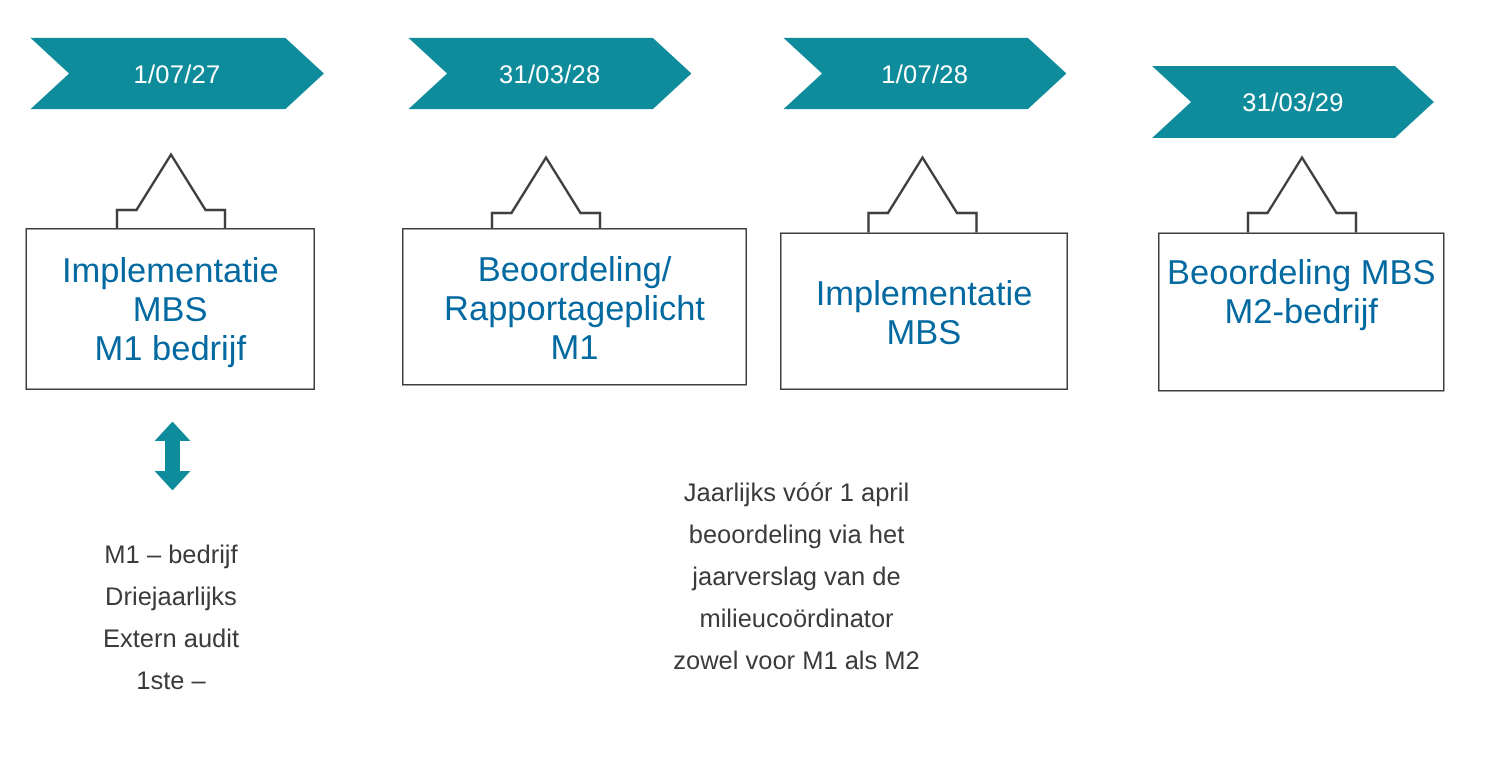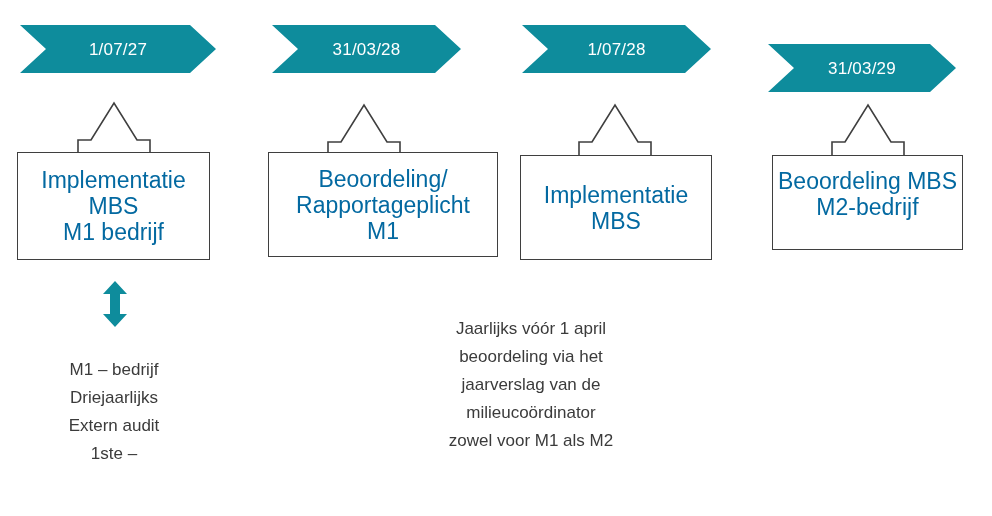--- a/index.html
+++ b/index.html
@@ -175,18 +175,18 @@
   <div class="chevron" style="left:768px; top:25px; width:188px;margin-top:19px;">
     <span class="chevron-label">31/03/29</span>
   </div>
 
   <div class="up-arrow" style="left:831px; top:98px;">
     <svg viewBox="0 0 74 70" preserveAspectRatio="none">
       <path d="M 1,70 L 1,44 L 14,44 L 37,7 L 60,44 L 73,44 L 73,70"></path>
     </svg>
   </div>
 
-  <div class="desc-box" style="left:772px; top:155px; width:191px; height:95px;">
+  <div class="desc-box" style="left:772px; top:155px; width:191px; height:106px;">
     <div class="desc-line">Beoordeling MBS</div>
     <div class="desc-line">M2-bedrijf</div>
   </div>
 
 </div>
 
 </body></html>

